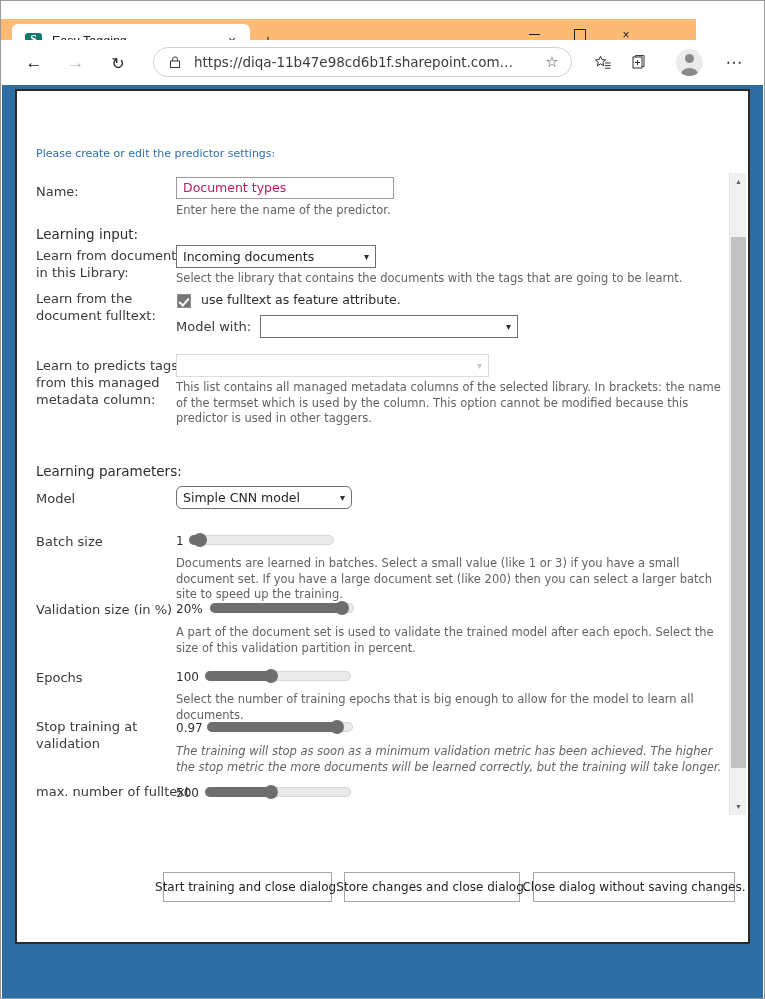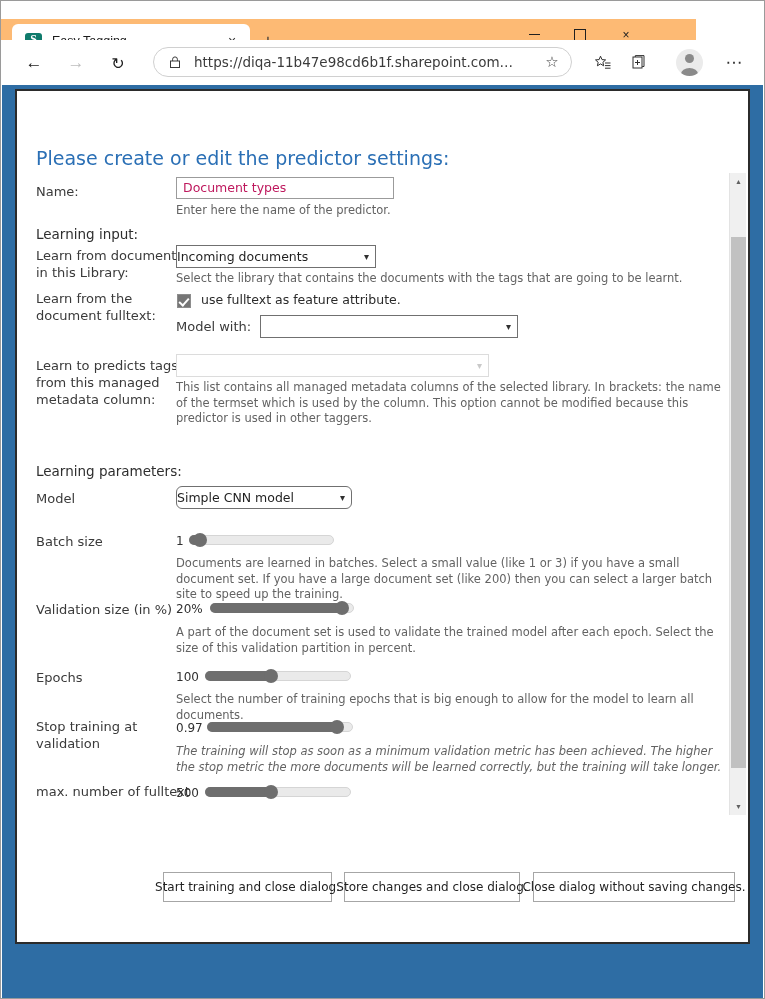--- a/index.html
+++ b/index.html
@@ -164,21 +164,21 @@
     border: 2px solid #2b2b2b;
   }
   #dialog-title {
     position: absolute; left: 19px; top: 20px;
     font-size: 17px; color: #595959;
     font-family: "DejaVu Sans", sans-serif;
     font-weight: 300;
   }
   #dialog-subtitle {
     position: absolute; left: 19px; top: 56px;
-    font-size: 19px; color: #2a6fb5;
+    font-size: 11px; color: #2a6fb5;
     font-family: "DejaVu Sans", sans-serif;
   }
 
   
   #form-scroll-area {
     position: absolute; left: 0; top: 82px;
     width: 731px; height: 642px;
     overflow: hidden;
   }
   #form-inner {
@@ -231,21 +231,21 @@
     font-family: "DejaVu Sans", sans-serif;
     height: 22px; line-height: 20px;
   }
   .select-box {
     position: absolute;
     background: #ffffff;
     border: 1px solid #707070;
     font-size: 12.5px; color: #1f1f1f;
     font-family: "DejaVu Sans", sans-serif;
     height: 23px; line-height: 21px;
-    padding-right: 22px;
+    padding-left: 6px; padding-right: 22px;
     white-space: nowrap;
   }
   .select-box .chev {
     position: absolute; right: 6px; top: 0;
     height: 21px; line-height: 21px;
     font-size: 10px; color: #303030;
   }
   .select-box.disabled {
     border-color: #dcdcdc;
     color: #c3c3c3;

